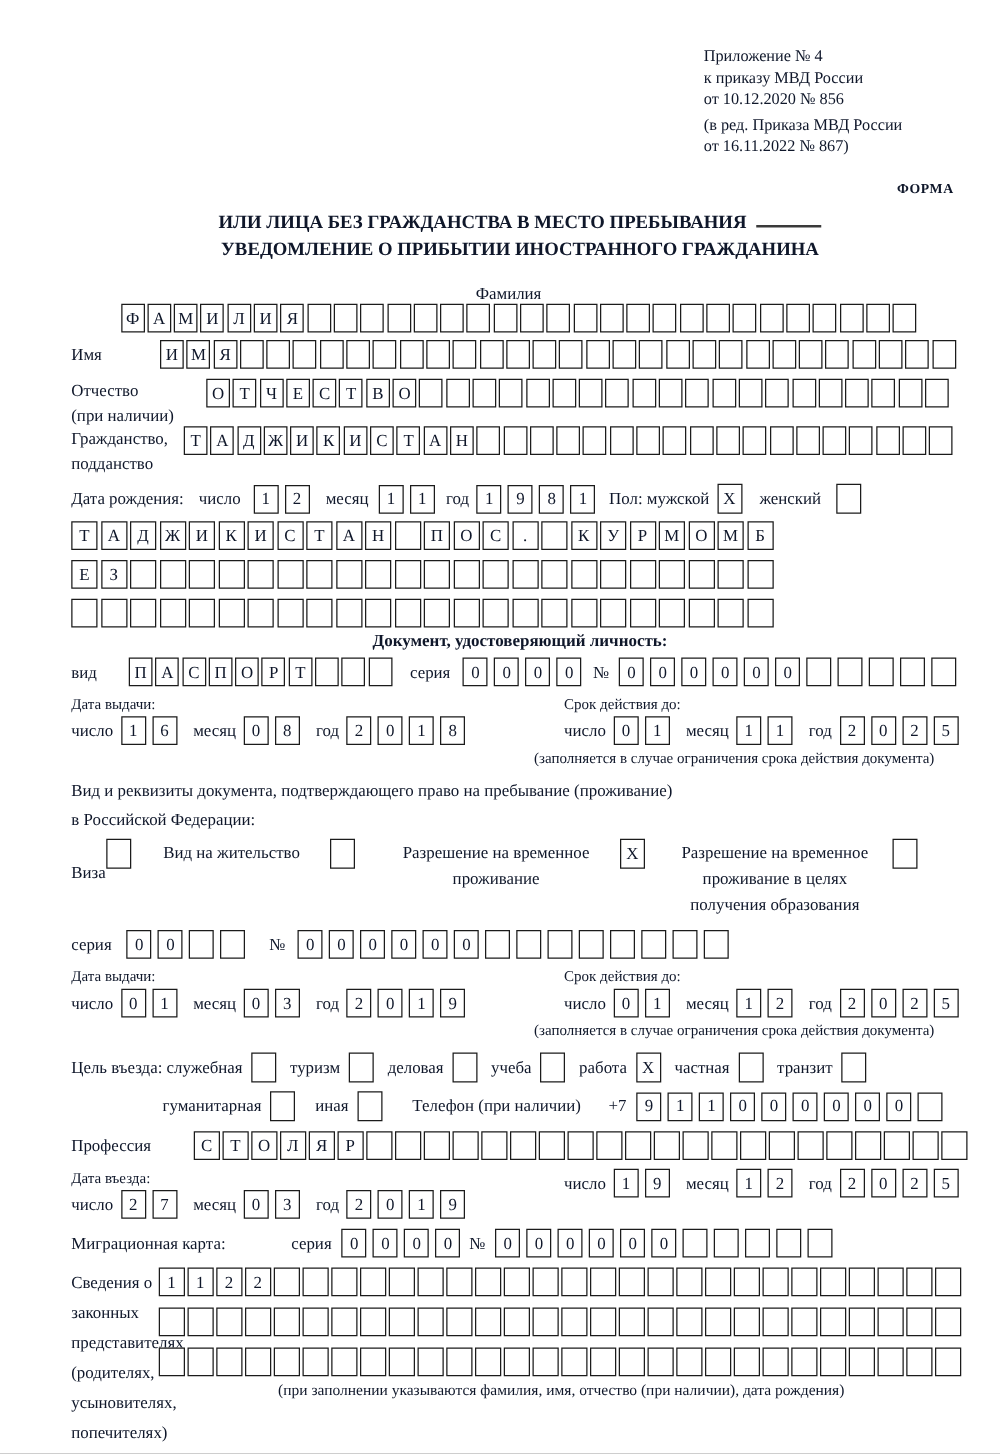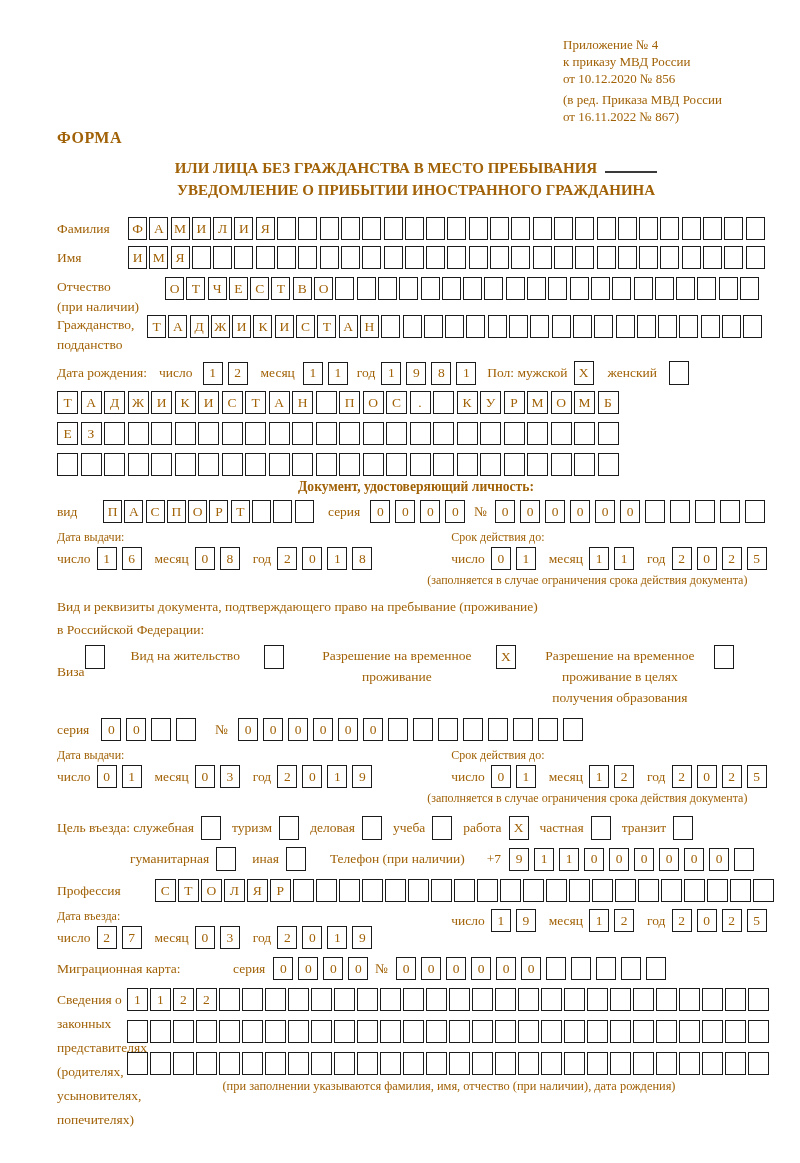--- a/index.html
+++ b/index.html
@@ -1,24 +1,24 @@
 <!DOCTYPE html>
 <html><head>
 <meta charset="utf-8">
 <style>
   html,body{margin:0;padding:0;background:#888;}
   .page{
     width:800px;height:1163px;margin:0 auto;background:#ffffff;
-    font-family:"Liberation Serif","DejaVu Serif",serif;color:#a16207;
+    font-family:"Liberation Serif","DejaVu Serif",serif;color:#0f172a;
     box-sizing:border-box;padding:36px 25px 0 57px;overflow:hidden;position:relative;
   }
   .hdr-block{margin-left:auto;width:212px;font-size:13px;line-height:17px;}
   .hdr-block .l{display:block;}
   .hdr-block .grp2{margin-top:4px;}
-  .forma{font-weight:bold;font-size:16px;text-align:left;padding-right:12px;margin-top:4px;letter-spacing:.5px;}
+  .forma{font-weight:bold;font-size:11px;text-align:right;padding-right:12px;margin-top:20px;letter-spacing:.5px;}
   .title{font-weight:bold;font-size:15px;text-align:center;line-height:22px;margin-top:10px;}
   .title-underline{display:inline-block;width:52px;border-bottom:2px solid #3a3a3a;height:12px;margin-left:8px;}
   .sect-head{font-weight:bold;font-size:13.6px;text-align:center;margin-top:18px;letter-spacing:.2px;}
   .row{display:flex;align-items:center;}
   .row-top{display:flex;align-items:flex-start;}
   .lb{font-size:13.5px;flex:none;}
   .lbl-col{flex:none;font-size:13.5px;line-height:20px;}
   .cells{display:inline-flex;flex:none;}
   .cell{
     box-sizing:border-box;width:19px;height:23px;border:1.6px solid #1b1b1b;margin-right:2.3px;
@@ -66,21 +66,21 @@
   <div class="forma">ФОРМА</div>
 
   <div class="title">
     <div>
       <span>ИЛИ ЛИЦА БЕЗ ГРАЖДАНСТВА В МЕСТО ПРЕБЫВАНИЯ</span><span class="title-underline"></span>
     </div>
     <div>УВЕДОМЛЕНИЕ О ПРИБЫТИИ ИНОСТРАННОГО ГРАЖДАНИНА</div>
   </div>
 
 
-  <div class="row" style="margin-top:16px;">
+  <div class="row" style="margin-top:16px;flex-direction:column;">
     <span class="lb" style="width:71px;">Фамилия</span>
     <span class="cells">
         <span class="cell">Ф</span>
         <span class="cell">А</span>
         <span class="cell">М</span>
         <span class="cell">И</span>
         <span class="cell">Л</span>
         <span class="cell">И</span>
         <span class="cell">Я</span>
         <span class="cell"></span>

